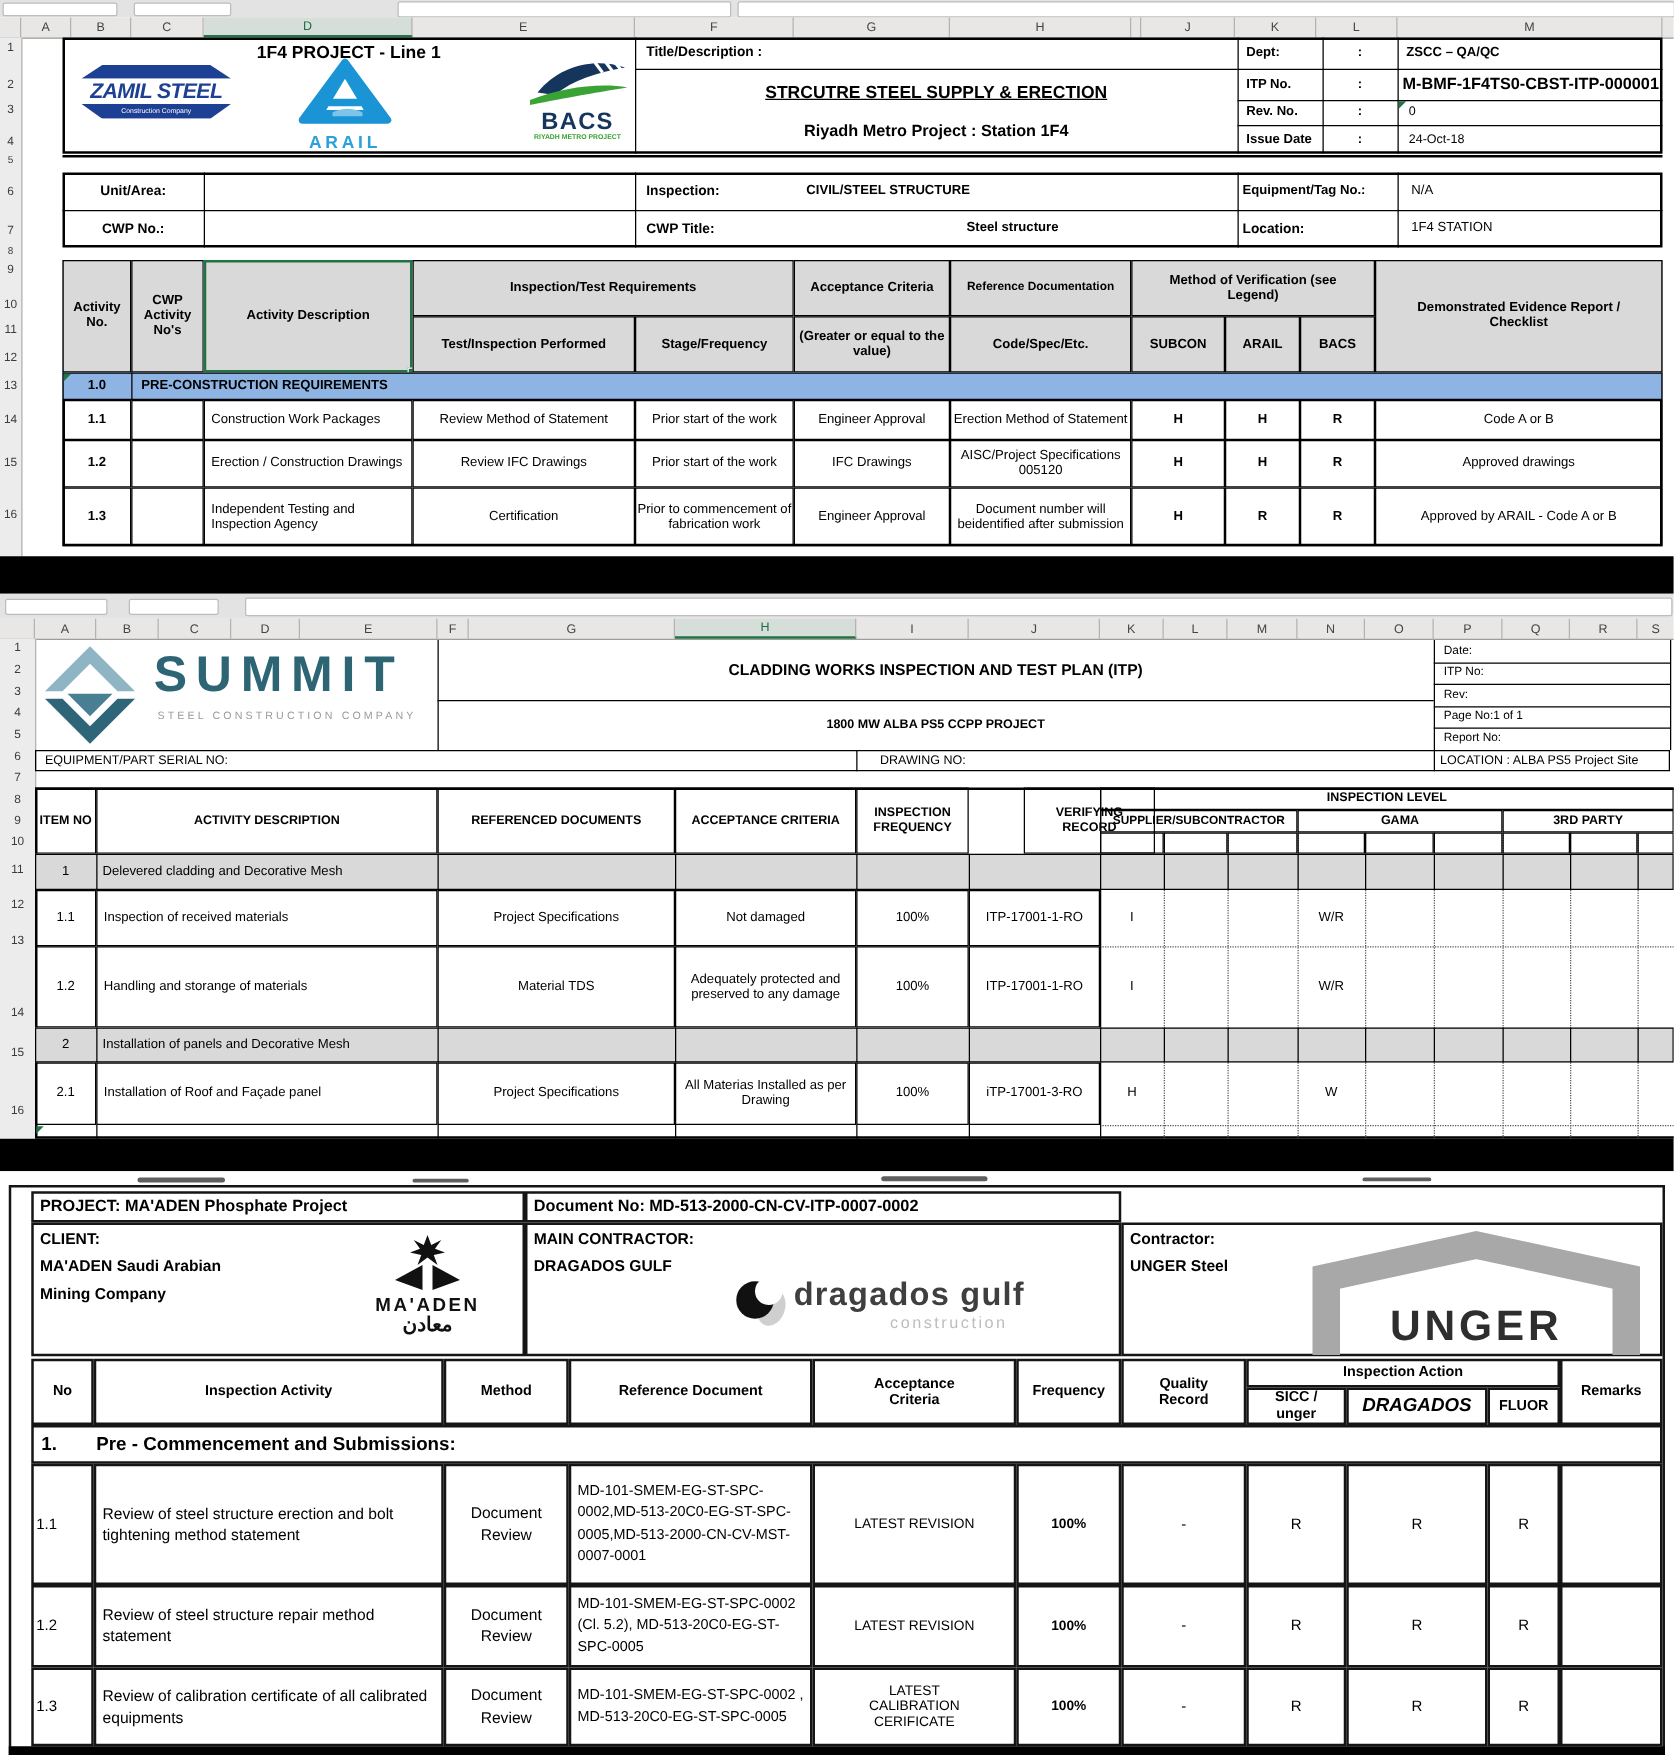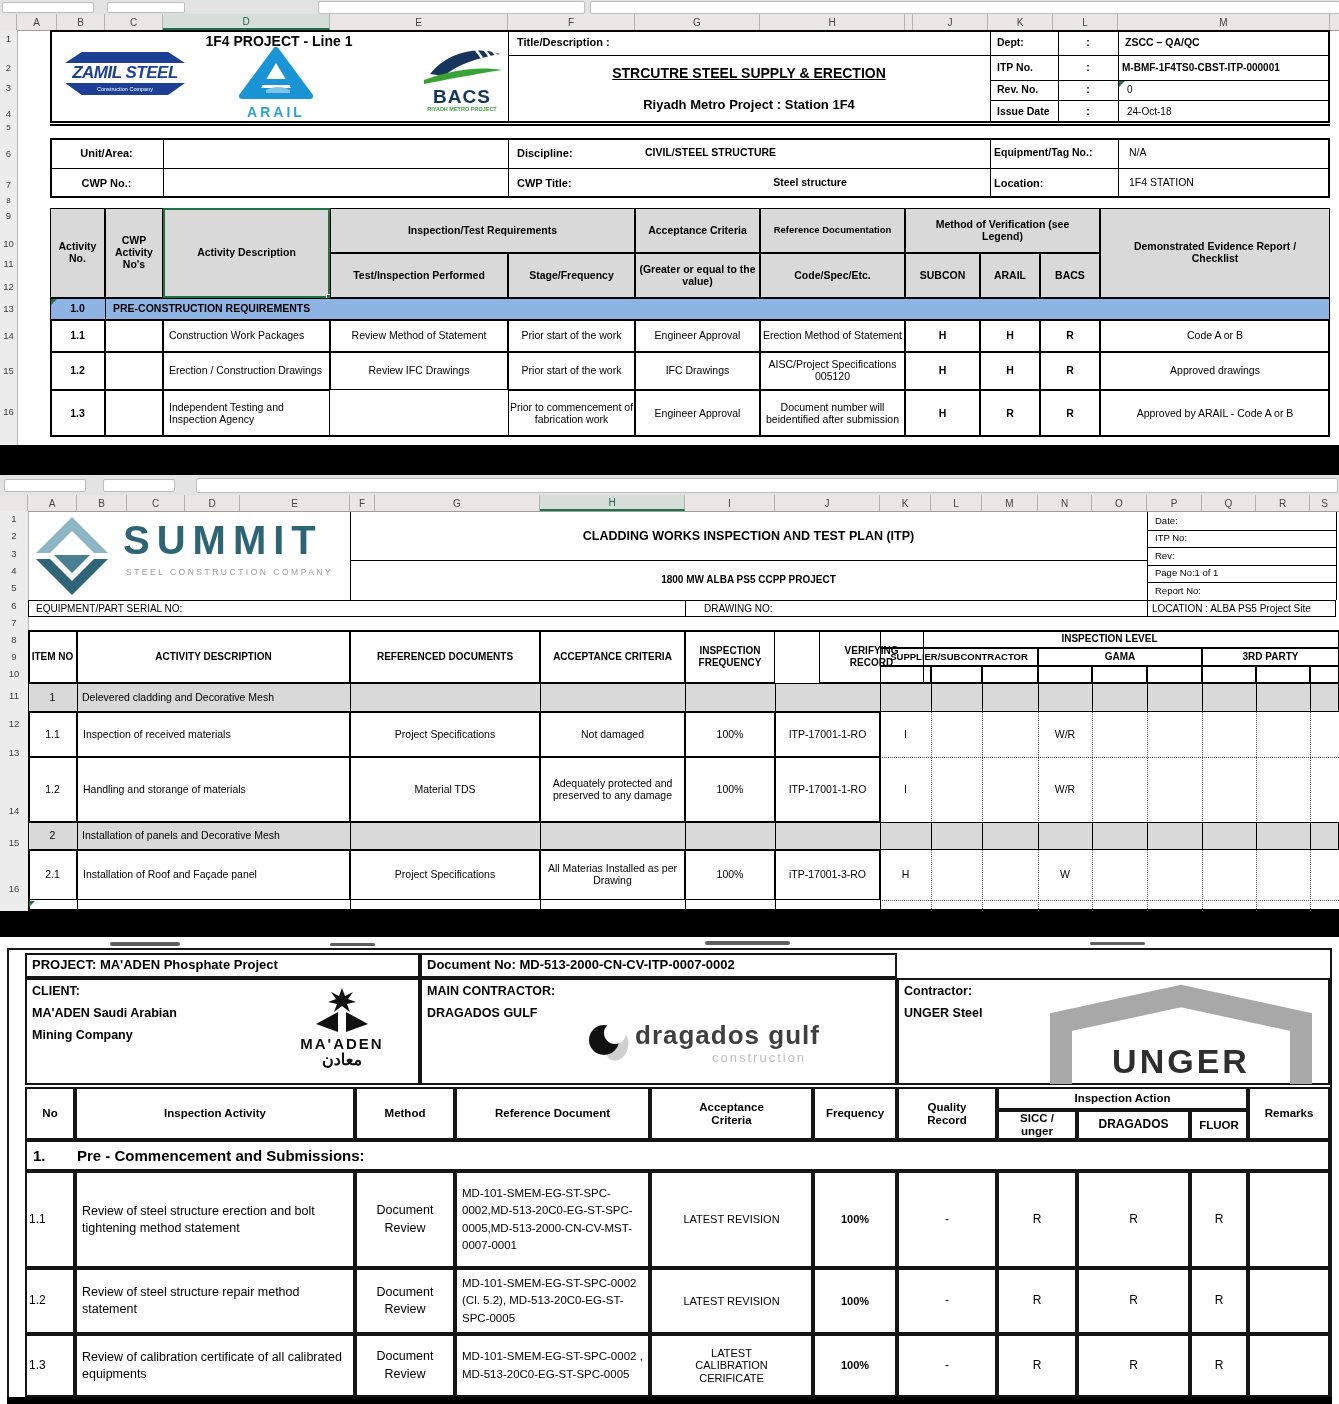--- a/index.html
+++ b/index.html
@@ -119,39 +119,39 @@
   <div class="h" style="left:990px;top:55px;width:340px;"></div>
   <div class="h" style="left:990px;top:80px;width:340px;"></div>
   <div class="h" style="left:990px;top:100px;width:340px;"></div>
   <div class="v" style="left:1058px;top:30px;height:93px;"></div>
   <div class="v" style="left:1118px;top:30px;height:93px;"></div>
   <div class="c B L" style="left:992px;top:30px;width:64px;height:25px;font-size:10.5px;">Dept:</div>
   <div class="c B" style="left:1058px;top:30px;width:60px;height:25px;">:</div>
   <div class="c B L" style="left:1120px;top:30px;width:208px;height:25px;font-size:10.5px;">ZSCC – QA/QC</div>
   <div class="c B L" style="left:992px;top:55px;width:64px;height:25px;font-size:10.5px;">ITP No.</div>
   <div class="c B" style="left:1058px;top:55px;width:60px;height:25px;">:</div>
-  <div class="c B L" style="left:1120px;top:55px;width:208px;height:25px;font-size:10px;padding-left:2px;">M-BMF-1F4TS0-CBST-ITP-000001</div>
+  <div class="c B L" style="left:1120px;top:55px;width:208px;height:25px;font-size:13px;padding-left:2px;">M-BMF-1F4TS0-CBST-ITP-000001</div>
   <div class="c B L" style="left:992px;top:80px;width:64px;height:20px;font-size:10.5px;">Rev. No.</div>
   <div class="c B" style="left:1058px;top:80px;width:60px;height:20px;">:</div>
   <div class="gtri" style="left:1119px;top:81px;"></div>
   <div class="c L" style="left:1122px;top:80px;width:206px;height:20px;font-size:10px;">0</div>
   <div class="c B L" style="left:992px;top:100px;width:64px;height:23px;font-size:10.5px;">Issue Date</div>
   <div class="c B" style="left:1058px;top:100px;width:60px;height:23px;">:</div>
   <div class="c L" style="left:1122px;top:100px;width:206px;height:23px;font-size:10px;">24-Oct-18</div>
 
   <div class="abs" style="left:50px;top:124px;width:1280px;height:2px;background:#000;"></div>
 
   <div class="abs b2" style="left:50px;top:138px;width:1280px;height:60px;"></div>
   <div class="h" style="left:50px;top:168px;width:1280px;"></div>
   <div class="v" style="left:163px;top:138px;height:60px;"></div>
   <div class="v" style="left:508px;top:138px;height:60px;"></div>
   <div class="v" style="left:990px;top:138px;height:60px;"></div>
   <div class="v" style="left:1118px;top:138px;height:60px;"></div>
   <div class="c B" style="left:50px;top:138px;width:113px;height:30px;font-size:11px;">Unit/Area:</div>
-  <div class="c B L" style="left:512px;top:138px;width:120px;height:30px;font-size:11px;">Discipline:</div>
+  <div class="c B L" style="left:512px;top:138px;width:120px;height:30px;font-size:11px;">Inspection:</div>
   <div class="c B L" style="left:640px;top:138px;width:345px;height:30px;font-size:10.5px;">CIVIL/STEEL STRUCTURE</div>
   <div class="c B L" style="left:992px;top:138px;width:125px;height:30px;font-size:10.5px;padding-left:2px;">Equipment/Tag No.:</div>
   <div class="c L" style="left:1124px;top:138px;width:200px;height:30px;font-size:10.5px;">N/A</div>
   <div class="c B" style="left:50px;top:168px;width:113px;height:30px;font-size:11px;">CWP No.:</div>
   <div class="c L" style="left:168px;top:168px;width:335px;height:30px;font-size:11px;"></div>
   <div class="c B L" style="left:512px;top:168px;width:120px;height:30px;font-size:11px;">CWP Title:</div>
   <div class="c B" style="left:635px;top:168px;width:350px;height:30px;font-size:10.5px;">Steel structure</div>
   <div class="c B L" style="left:992px;top:168px;width:125px;height:30px;font-size:11px;padding-left:2px;">Location:</div>
   <div class="c L" style="left:1124px;top:168px;width:200px;height:30px;font-size:10.5px;">1F4 STATION</div>
 
@@ -199,20 +199,21 @@
   <div class="c bd" style="left:635px;top:352px;width:125px;height:38px;">IFC Drawings</div>
   <div class="c bd" style="left:760px;top:352px;width:145px;height:38px;">AISC/Project Specifications 005120</div>
   <div class="c bd B" style="left:905px;top:352px;width:75px;height:38px;">H</div>
   <div class="c bd B" style="left:980px;top:352px;width:60px;height:38px;">H</div>
   <div class="c bd B" style="left:1040px;top:352px;width:60px;height:38px;">R</div>
   <div class="c bd" style="left:1100px;top:352px;width:230px;height:38px;">Approved drawings</div>
 
   <div class="c bd" style="left:50px;top:390px;width:55px;height:47px;font-weight:bold;">1.3</div>
   <div class="c bd" style="left:105px;top:390px;width:58px;height:47px;"></div>
   <div class="c bd L" style="left:163px;top:390px;width:167px;height:47px;">Independent Testing and Inspection Agency</div>
+  <div class="c bd" style="left:330px;top:390px;width:178px;height:47px;">Certification</div>
   <div class="c bd" style="left:508px;top:390px;width:127px;height:47px;">Prior to commencement of fabrication work</div>
   <div class="c bd" style="left:635px;top:390px;width:125px;height:47px;">Engineer Approval</div>
   <div class="c bd" style="left:760px;top:390px;width:145px;height:47px;">Document number will beidentified after submission</div>
   <div class="c bd B" style="left:905px;top:390px;width:75px;height:47px;">H</div>
   <div class="c bd B" style="left:980px;top:390px;width:60px;height:47px;">R</div>
   <div class="c bd B" style="left:1040px;top:390px;width:60px;height:47px;">R</div>
   <div class="c bd" style="left:1100px;top:390px;width:230px;height:47px;">Approved by ARAIL - Code A or B</div>
 </div>
 
 <div class="band" style="left:0;top:445px;width:1339px;height:30px;"></div>
@@ -459,21 +460,21 @@
 
   <div class="c B d3" style="left:25px;top:150px;width:50px;height:53px;font-size:11.5px;">No</div>
   <div class="c B d3" style="left:75px;top:150px;width:280px;height:53px;font-size:11.5px;">Inspection Activity</div>
   <div class="c B d3" style="left:355px;top:150px;width:100px;height:53px;font-size:11.5px;">Method</div>
   <div class="c B d3" style="left:455px;top:150px;width:195px;height:53px;font-size:11.5px;">Reference Document</div>
   <div class="c B d3" style="left:650px;top:150px;width:163px;height:53px;font-size:11.5px;padding:0 30px;">Acceptance Criteria</div>
   <div class="c B d3" style="left:813px;top:150px;width:84px;height:53px;font-size:11.5px;">Frequency</div>
   <div class="c B d3" style="left:897px;top:150px;width:100px;height:53px;font-size:11.5px;padding:0 18px;">Quality Record</div>
   <div class="c B d3" style="left:997px;top:150px;width:251px;height:23px;font-size:11.5px;">Inspection Action</div>
   <div class="c B d3" style="left:997px;top:173px;width:80px;height:30px;font-size:11.5px;padding:0 14px;">SICC / unger</div>
-  <div class="c B d3" style="left:1077px;top:173px;width:113px;height:30px;font-size:12px;">DRAGADOS</div>
+  <div class="c B d3" style="left:1077px;top:173px;width:113px;height:30px;font-size:15px;font-style:italic;">DRAGADOS</div>
   <div class="c B d3" style="left:1190px;top:173px;width:58px;height:30px;font-size:11.5px;">FLUOR</div>
   <div class="c B d3" style="left:1248px;top:150px;width:82px;height:53px;font-size:11.5px;">Remarks</div>
 
   <div class="abs d3" style="left:25px;top:203px;width:1305px;height:31px;">
     <span class="B" style="position:absolute;left:6px;top:5px;font-size:15px;">1.</span>
     <span class="B" style="position:absolute;left:50px;top:5px;font-size:15px;">Pre - Commencement and Submissions:</span>
   </div>
 
   <div class="c L d3" style="left:25px;top:234px;width:50px;height:97px;font-size:12px;padding-left:2px;">1.1</div>
   <div class="c L d3" style="left:75px;top:234px;width:280px;height:97px;font-size:12.5px;line-height:1.35;">Review of steel structure erection and bolt tightening method statement</div>

